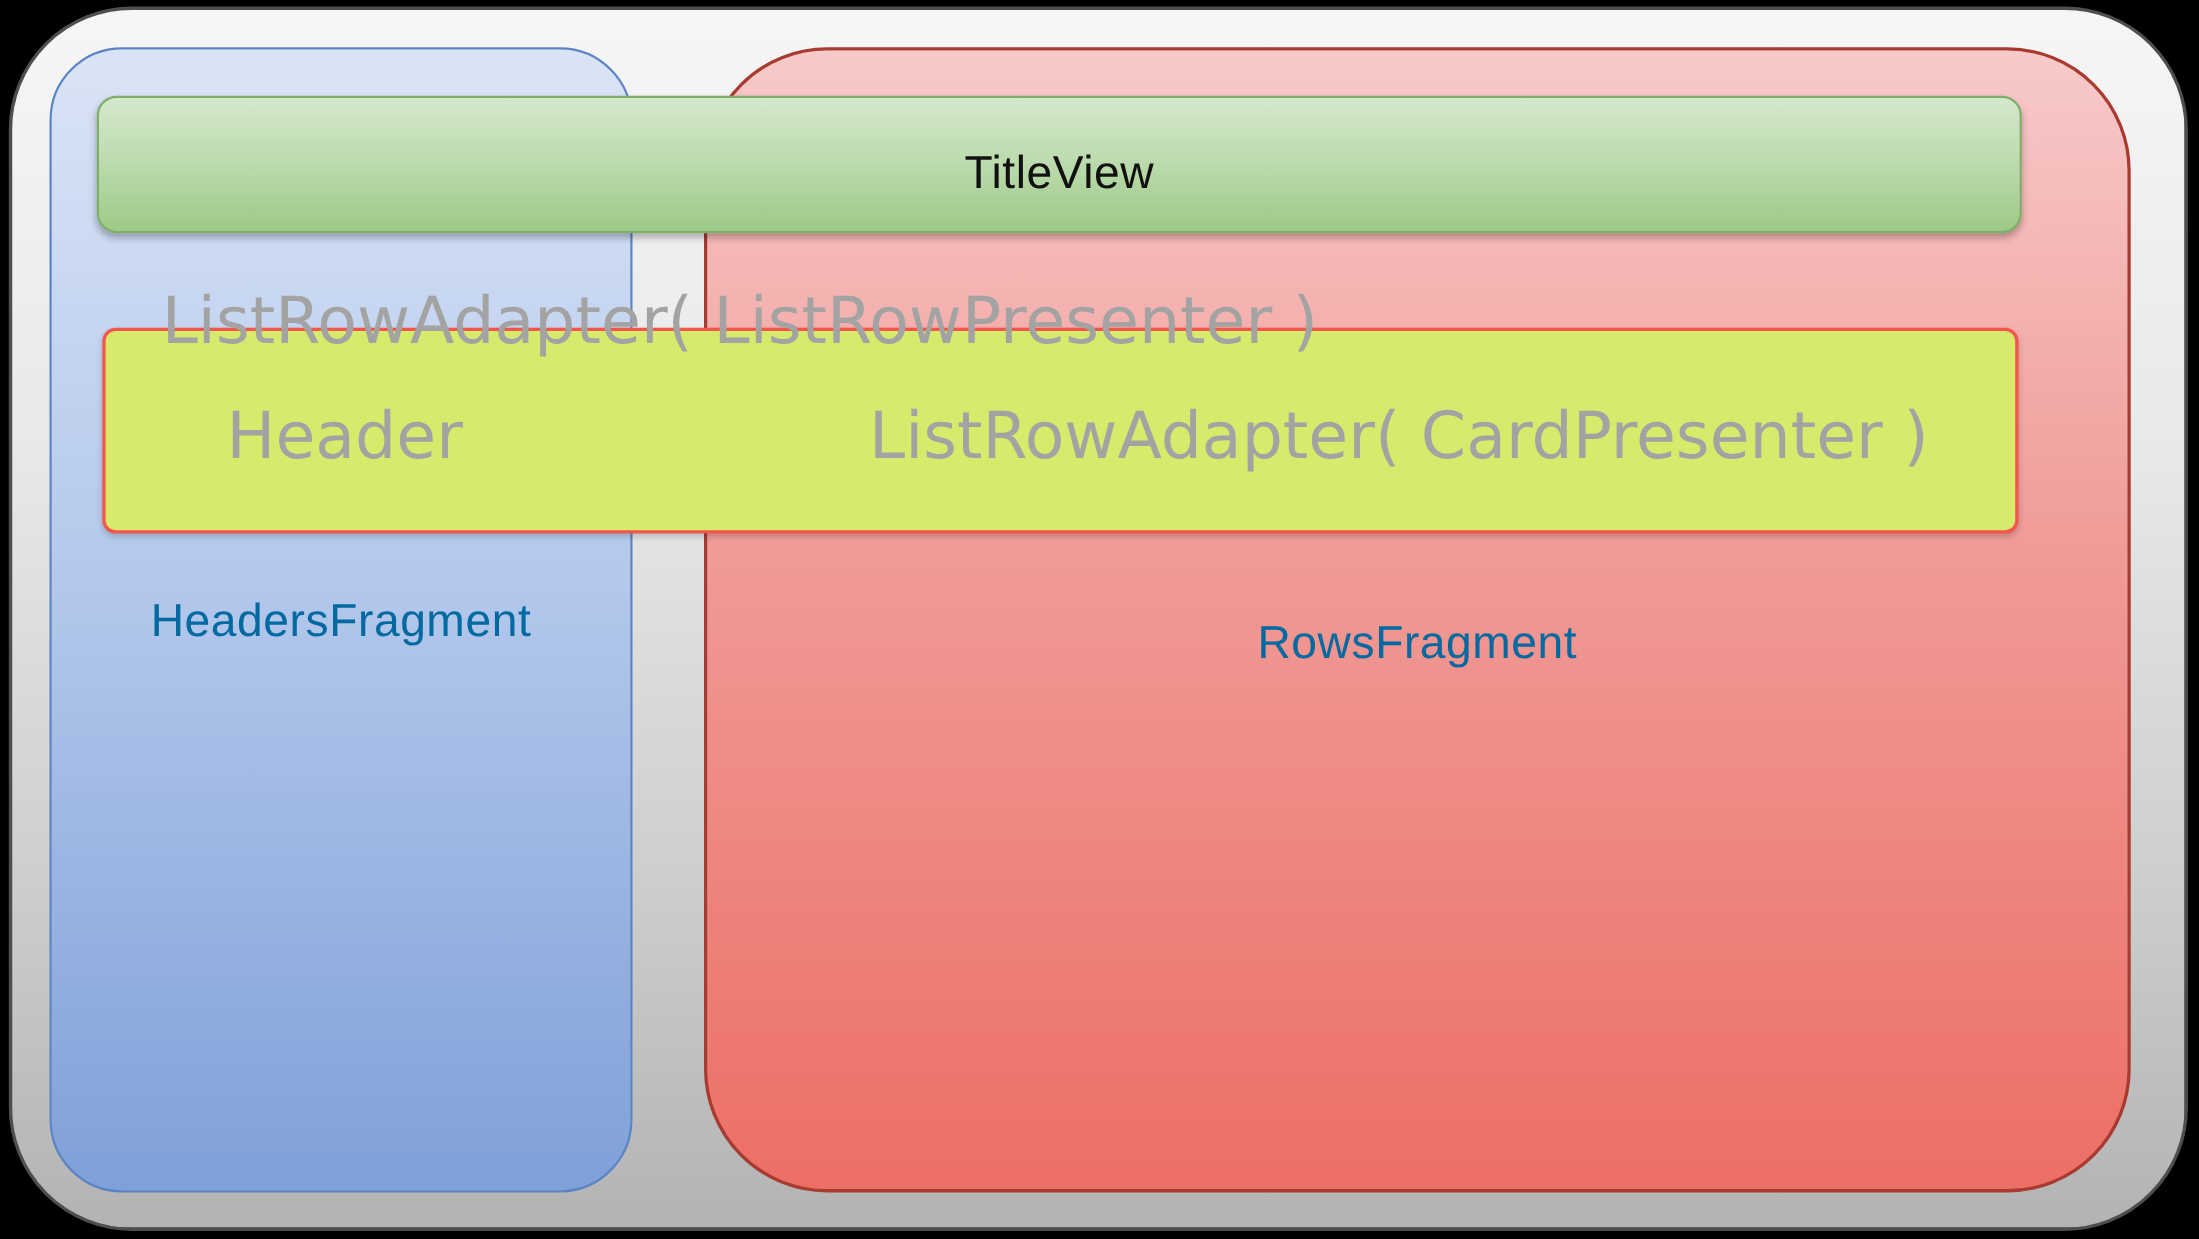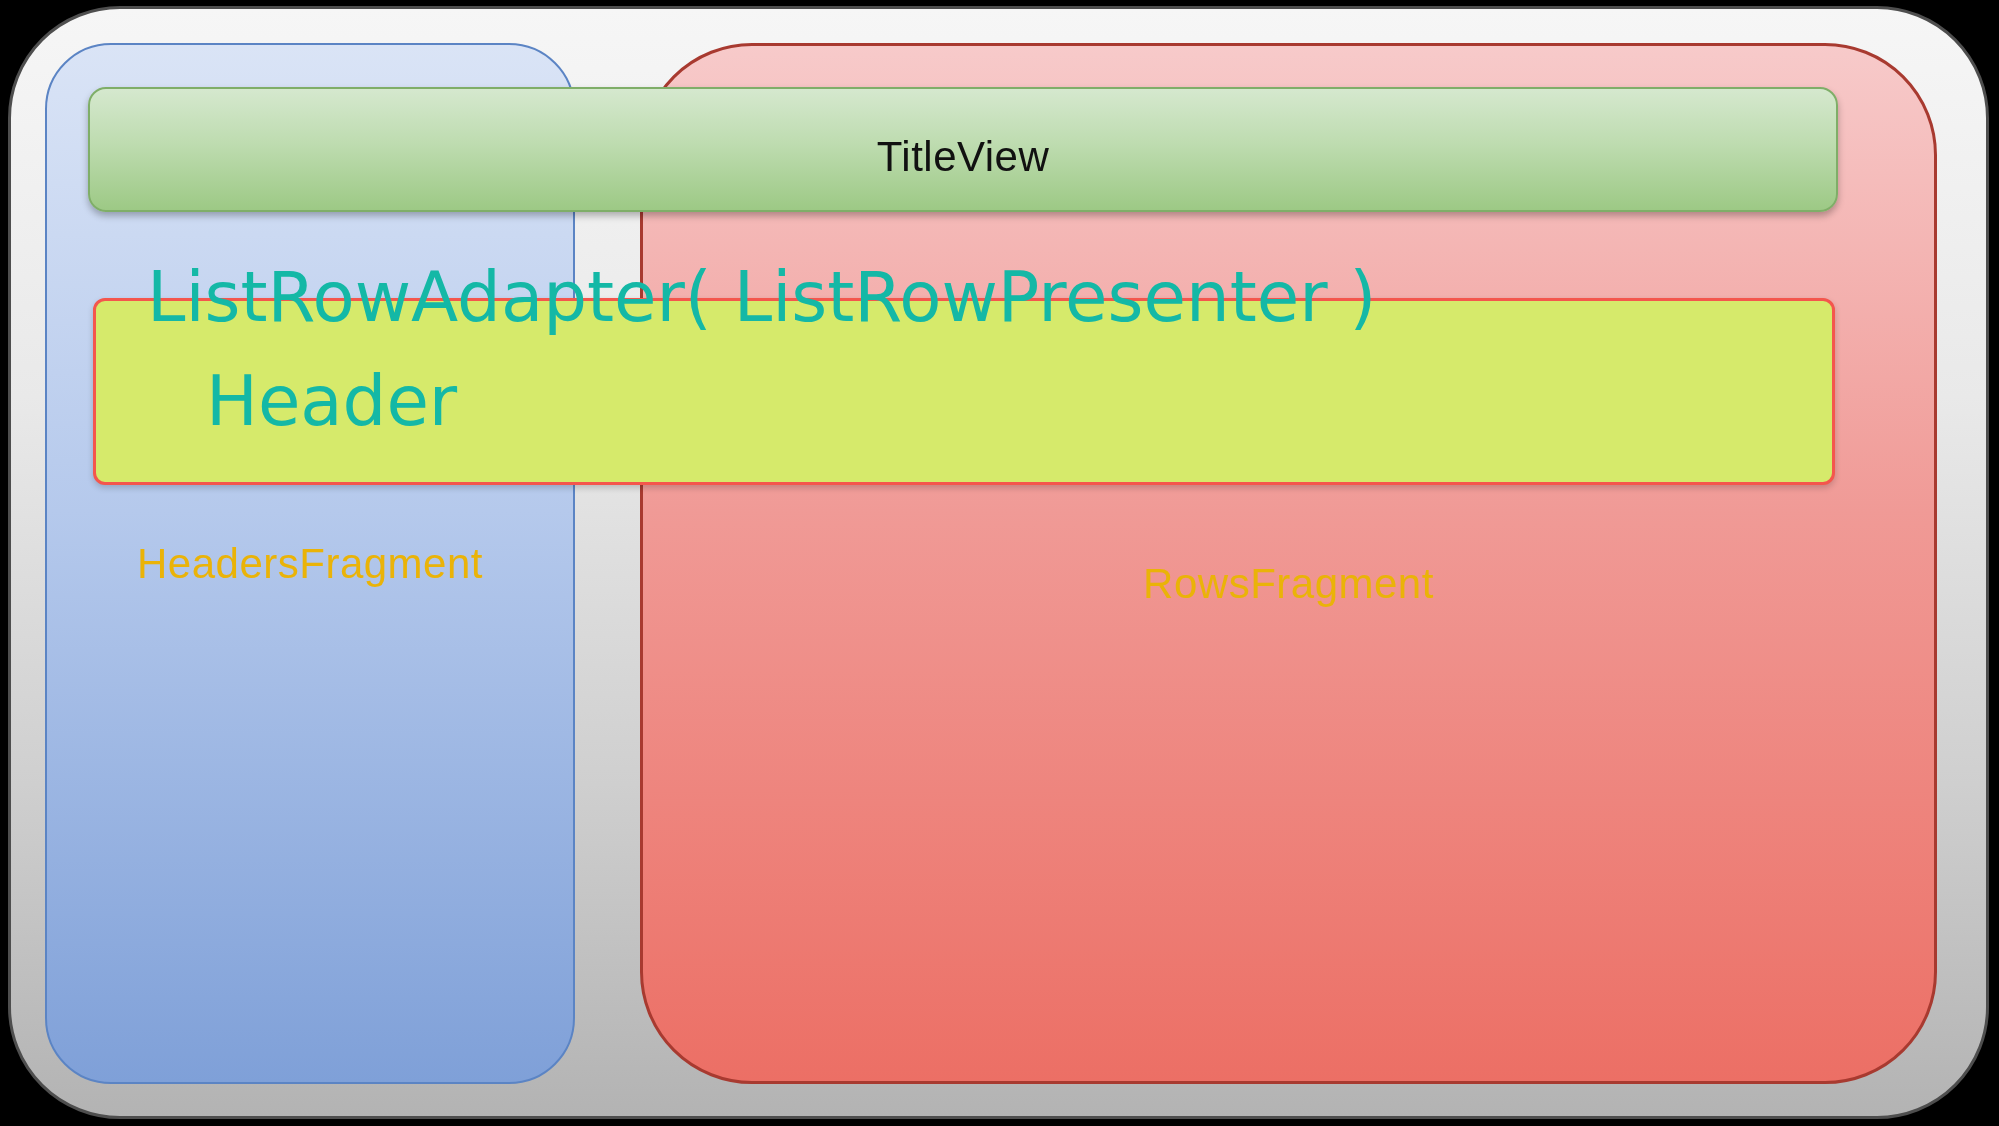--- a/index.html
+++ b/index.html
@@ -75,34 +75,34 @@
     width: 1742px; height: 187px;
     box-sizing: border-box;
     border: 3px solid #f4564d;
     border-radius: 12px;
     background: #d6ea6b;
     box-shadow: 0 3px 6px rgba(0,0,0,0.18);
   }
   .big-text {
     position: absolute;
     font-family: "DejaVu Sans", sans-serif;
-    font-size: 69px;
+    font-size: 59px;
     line-height: 1.15;
-    color: #14b8a6;
+    color: #a3a3a3;
     white-space: nowrap;
   }
   .adapter-line     { left: 147px; top: 258px; }
   .header-label     { left: 190px; top: 362px; margin-left: 16px; }
   .card-adapter     { left: 790px; top: 362px; }
   
   .fragment-label {
     position: absolute;
     top: 540px;
     font-size: 42px;
-    color: #eab308;
+    color: #0369a1;
     text-align: center;
     letter-spacing: 0.5px;
   }
   .headers-caption { left: 45px;  width: 530px; }
   .rows-caption    { left: 640px; width: 1297px; margin-top: 20px; }
 </style>
 </head>
 <body>
 
 <div class="stage">
@@ -116,18 +116,19 @@
   <div class="titleview-bar">
     <span class="titleview-label">TitleView</span>
   </div>
 
   <div class="listrow-box"></div>
 
   <div class="big-text adapter-line">ListRowAdapter( ListRowPresenter )</div>
 
   <div class="big-text header-label">Header</div>
 
+  <div class="big-text card-adapter">ListRowAdapter( CardPresenter )</div>
 
   <div class="fragment-label headers-caption">HeadersFragment</div>
 
   <div class="fragment-label rows-caption">RowsFragment</div>
 
 </div>
 
 </body></html>

